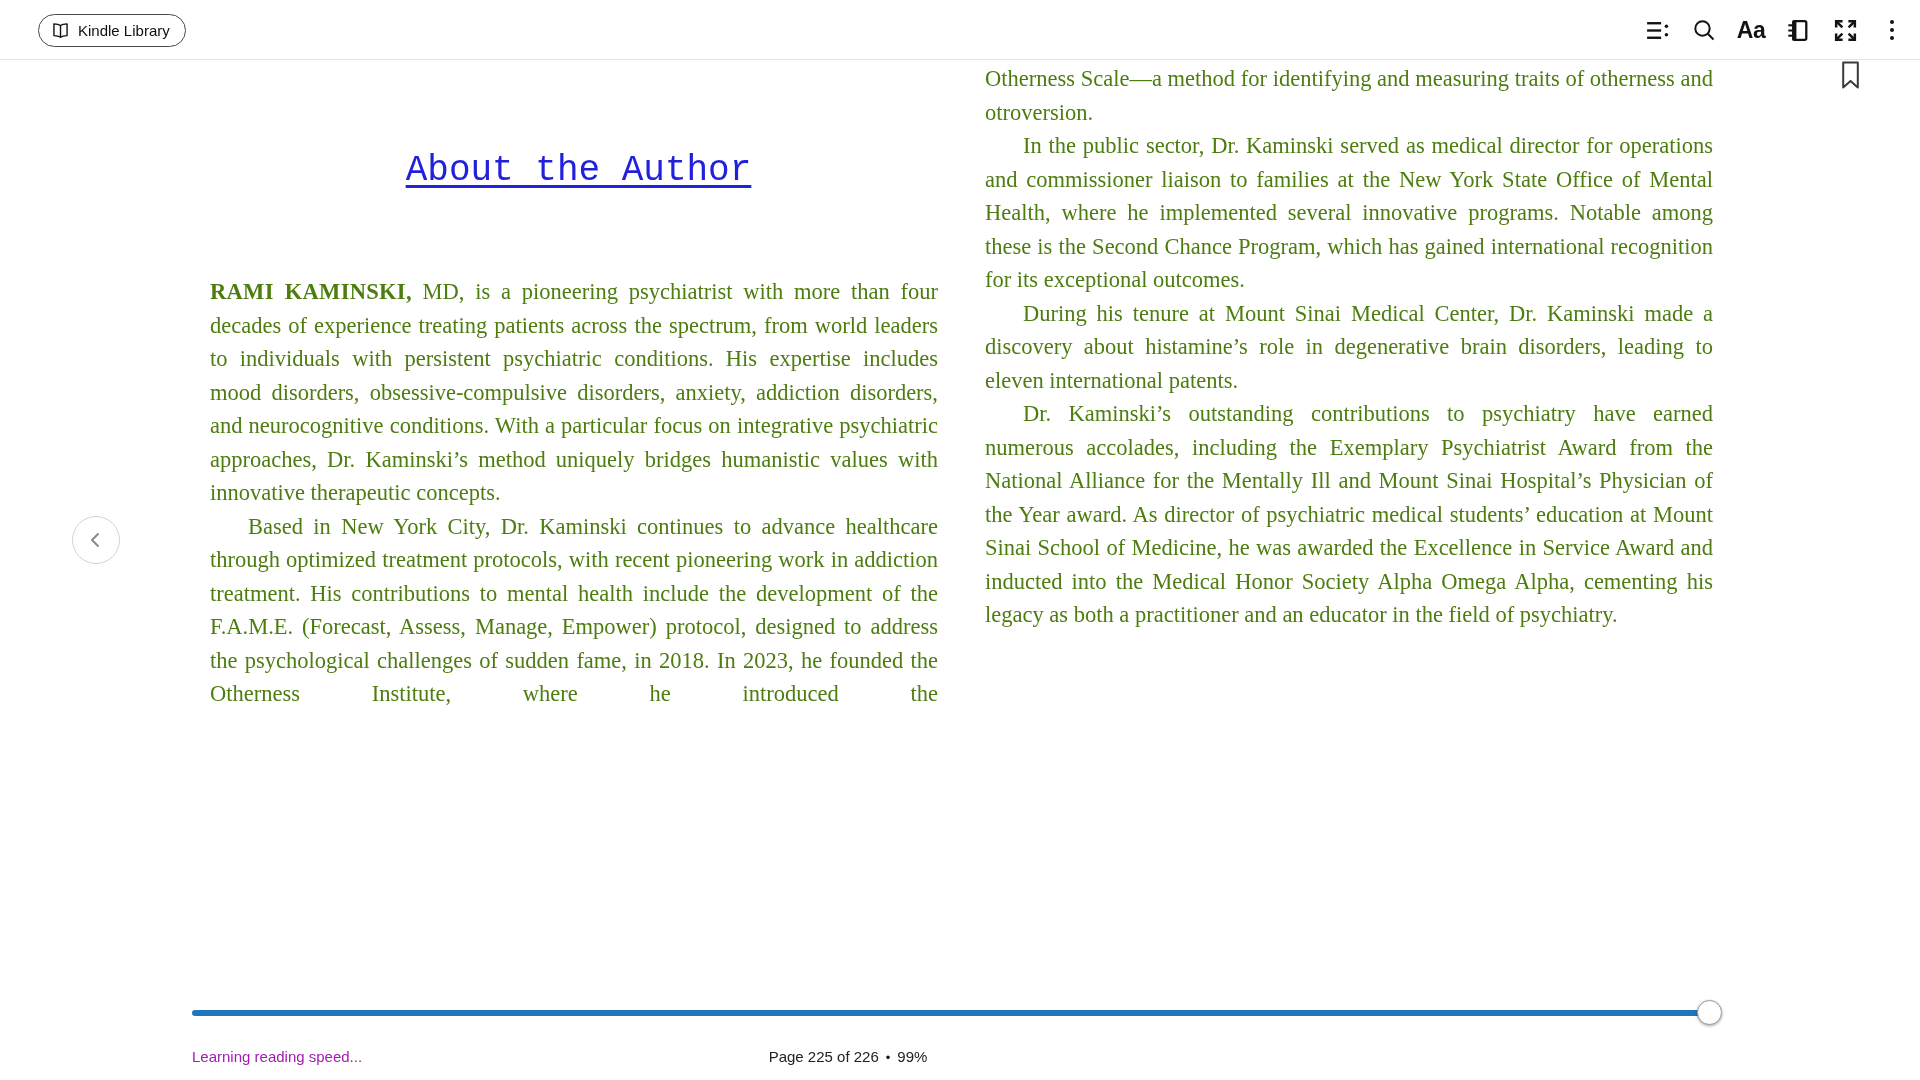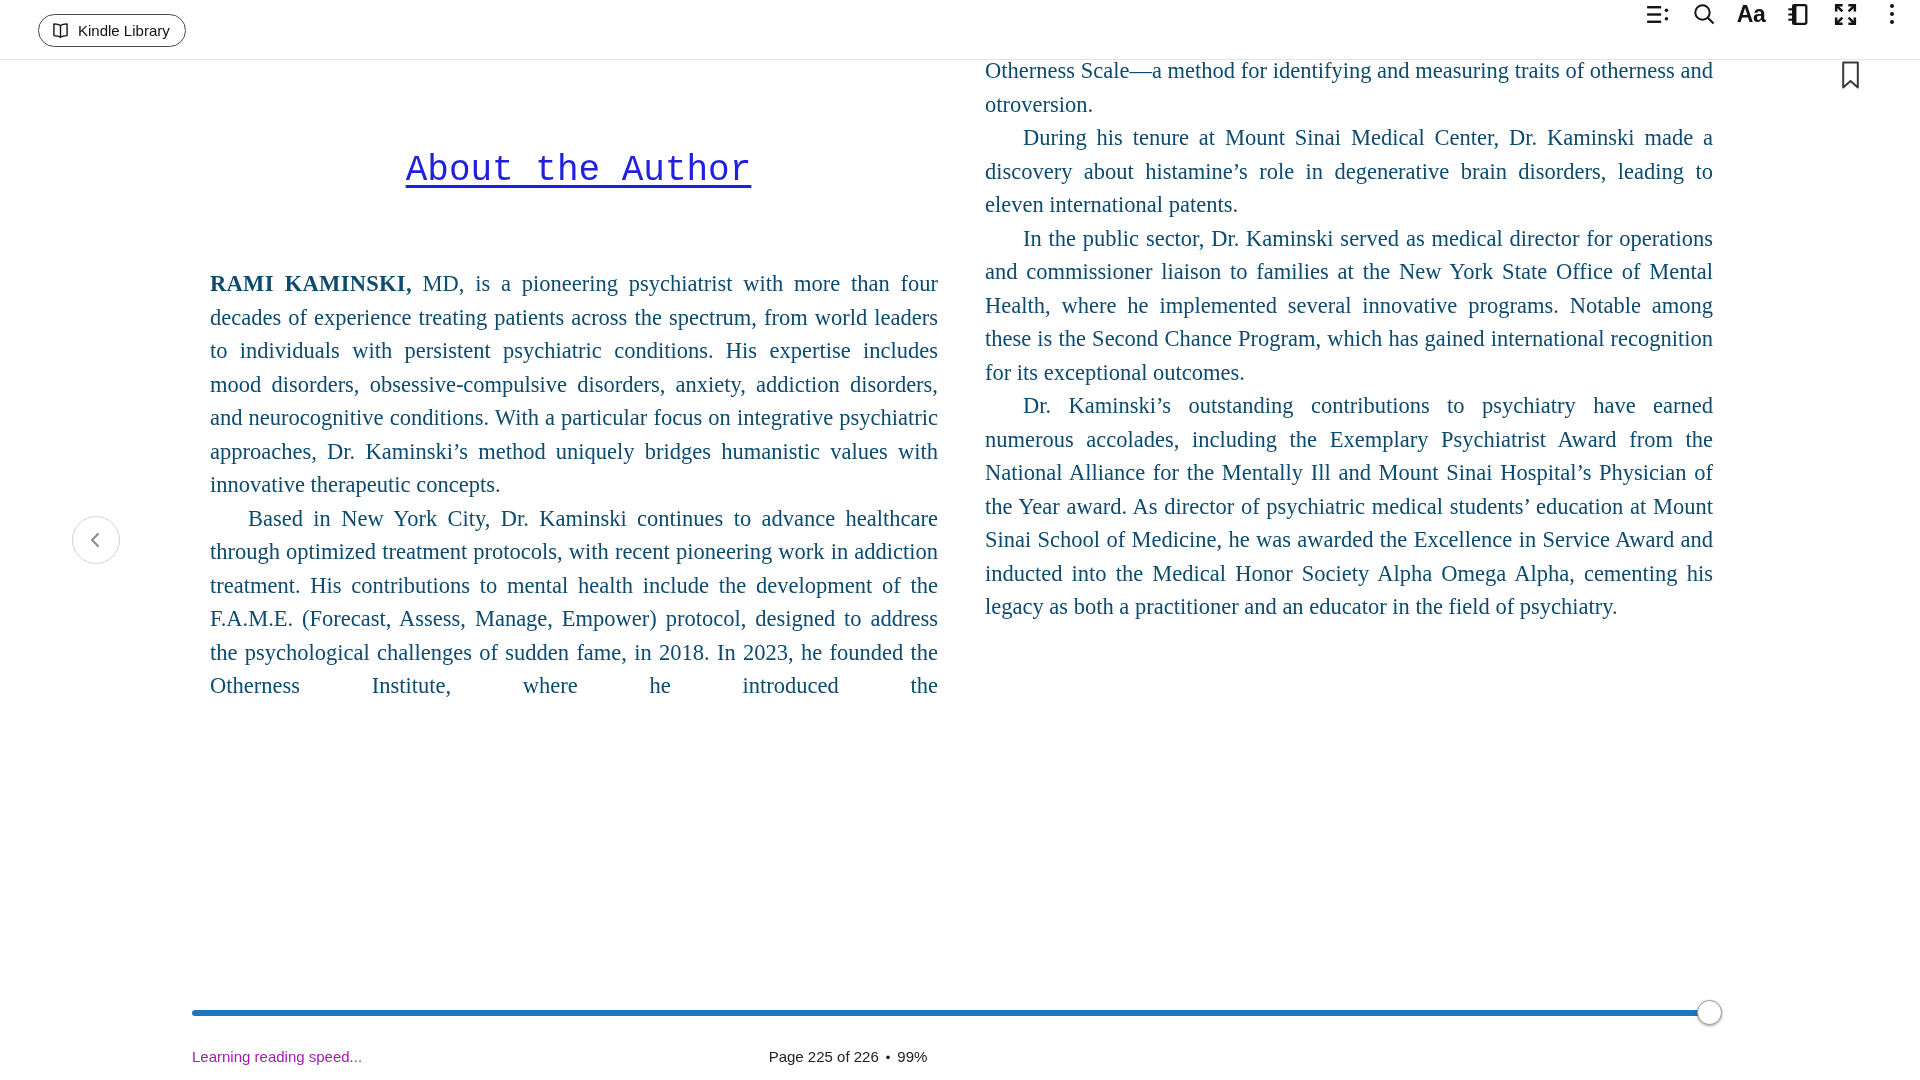--- a/index.html
+++ b/index.html
@@ -10,35 +10,35 @@
   .header { position:absolute; left:0; top:0; width:1920px; height:60px;
             background:#fff; border-bottom:1px solid #e4e4e4; z-index:5; }
   .lib-btn { position:absolute; left:38px; top:14px; height:33px;
              display:flex; align-items:center; gap:8px; padding:0 15px 0 12px;
              border:1px solid #4a4a4a; border-radius:17px; background:#fff;
              font-size:15px; color:#111; cursor:pointer; }
   .book-title { position:absolute; left:50%; top:0; transform:translateX(-50%);
                 line-height:60px; font-size:19px; color:#131313; letter-spacing:.2px;
                 white-space:nowrap; }
   .hdr-icons { position:absolute; right:14px; top:0; height:60px;
-               display:flex; align-items:flex-start; gap:19px; }
+               display:flex; align-items:center; gap:19px; }
   .icon-btn { width:28px; height:28px; display:flex; align-items:center;
               justify-content:center; cursor:pointer; color:#131313; }
   .aa-label { font-size:23px; font-weight:600; color:#131313; letter-spacing:-.5px; }
 
   .bookmark { position:absolute; right:60px; top:61px; cursor:pointer; }
 
   
   .page-heading { position:absolute; left:210px; top:150px; width:728px;
                   text-align:center; }
   .page-heading a { font-size:36px; color:#2121dd; text-decoration:underline;
                     text-underline-offset:5px; font-family:Liberation Mono, monospace;margin-left:9px; }
   .col { position:absolute; width:728px; font-family:"Liberation Serif", serif;
-         font-size:22.5px; line-height:33.5px; color:#0c4a6e;
-         text-align:justify; }
+         font-size:22.5px; line-height:33.5px; color:#4d7c0f;
+         text-align:justify;margin-top:8px; }
   .col-left  { left:210px; top:267px; }
   .col-right { left:985px; top:54px;  }
   .col p.indent { text-indent:38px; }
   .col p.cont-last { text-align-last:justify; }
   .col b { font-weight:bold; letter-spacing:.3px; }
 
   
   .nav-prev { position:absolute; left:72px; top:516px; width:48px; height:48px;
               border:1px solid #d4d4d4; border-radius:50%; background:#fff;
               display:flex; align-items:center; justify-content:center; cursor:pointer; }
@@ -135,22 +135,22 @@
   <a href="#" style="color: rgb(33, 33, 221);">About the Author</a>
 </div>
 
 <div class="col col-left">
   <p><b>RAMI KAMINSKI,</b><span> MD, is a pioneering psychiatrist with more than four decades of experience treating patients across the spectrum, from world leaders to individuals with persistent psychiatric conditions. His expertise includes mood disorders, obsessive-compulsive disorders, anxiety, addiction disorders, and neurocognitive conditions. With a particular focus on integrative psychiatric approaches, Dr. Kaminski’s method uniquely bridges humanistic values with innovative therapeutic concepts.</span></p>
   <p class="indent cont-last">Based in New York City, Dr. Kaminski continues to advance healthcare through optimized treatment protocols, with recent pioneering work in addiction treatment. His contributions to mental health include the development of the F.A.M.E. (Forecast, Assess, Manage, Empower) protocol, designed to address the psychological challenges of sudden fame, in 2018. In 2023, he founded the Otherness Institute, where he introduced the</p>
 </div>
 
 <div class="col col-right">
   <p>Otherness Scale—a method for identifying and measuring traits of otherness and otroversion.</p>
+  <p class="indent">In the public sector, Dr. Kaminski served as medical director for operations and commissioner liaison to families at the New York State Office of Mental Health, where he implemented several innovative programs. Notable among these is the Second Chance Program, which has gained international recognition for its exceptional outcomes.</p>
   <p class="indent">During his tenure at Mount Sinai Medical Center, Dr. Kaminski made a discovery about histamine’s role in degenerative brain disorders, leading to eleven international patents.</p>
-  <p class="indent">In the public sector, Dr. Kaminski served as medical director for operations and commissioner liaison to families at the New York State Office of Mental Health, where he implemented several innovative programs. Notable among these is the Second Chance Program, which has gained international recognition for its exceptional outcomes.</p>
   <p class="indent">Dr. Kaminski’s outstanding contributions to psychiatry have earned numerous accolades, including the Exemplary Psychiatrist Award from the National Alliance for the Mentally Ill and Mount Sinai Hospital’s Physician of the Year award. As director of psychiatric medical students’ education at Mount Sinai School of Medicine, he was awarded the Excellence in Service Award and inducted into the Medical Honor Society Alpha Omega Alpha, cementing his legacy as both a practitioner and an educator in the field of psychiatry.</p>
 </div>
 
 <div class="nav-prev">
   <span>
     <svg width="22" height="22" viewBox="0 0 22 22">
       <polyline points="13,5 7,11 13,17" fill="none" stroke="#8a8a8a" stroke-width="2" stroke-linecap="round" stroke-linejoin="round"></polyline>
     </svg>
   </span>
 </div>

